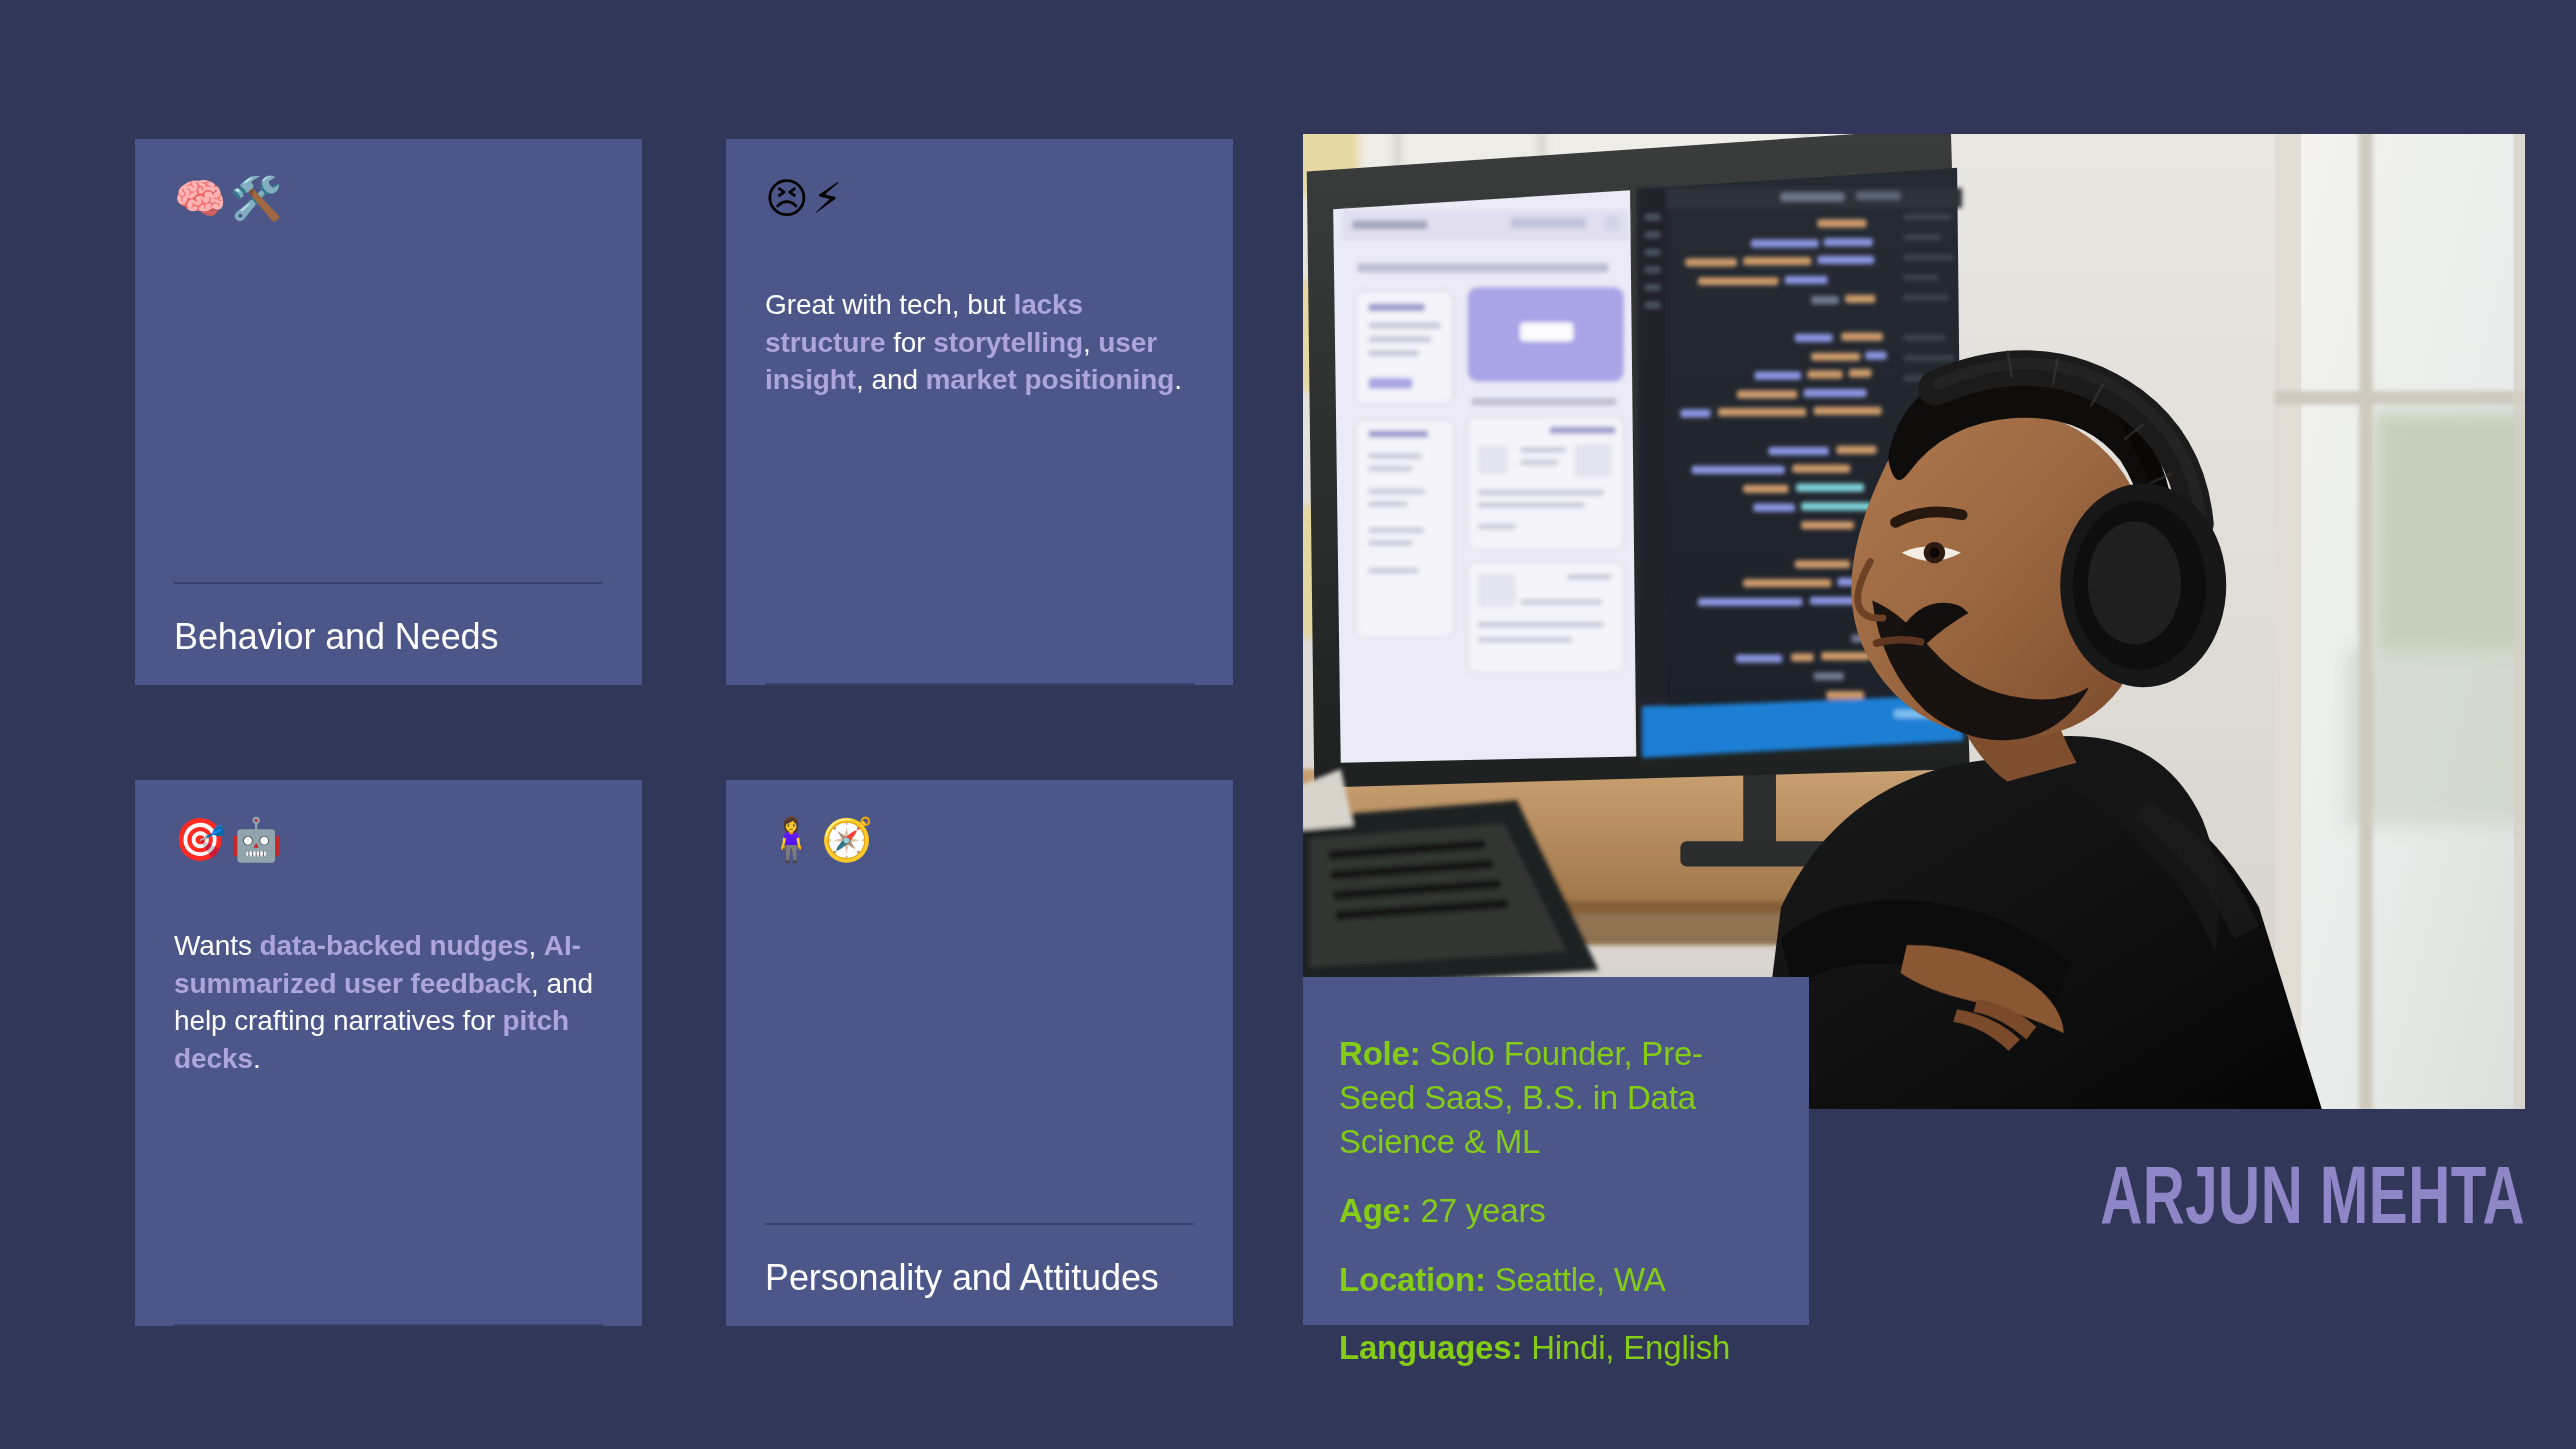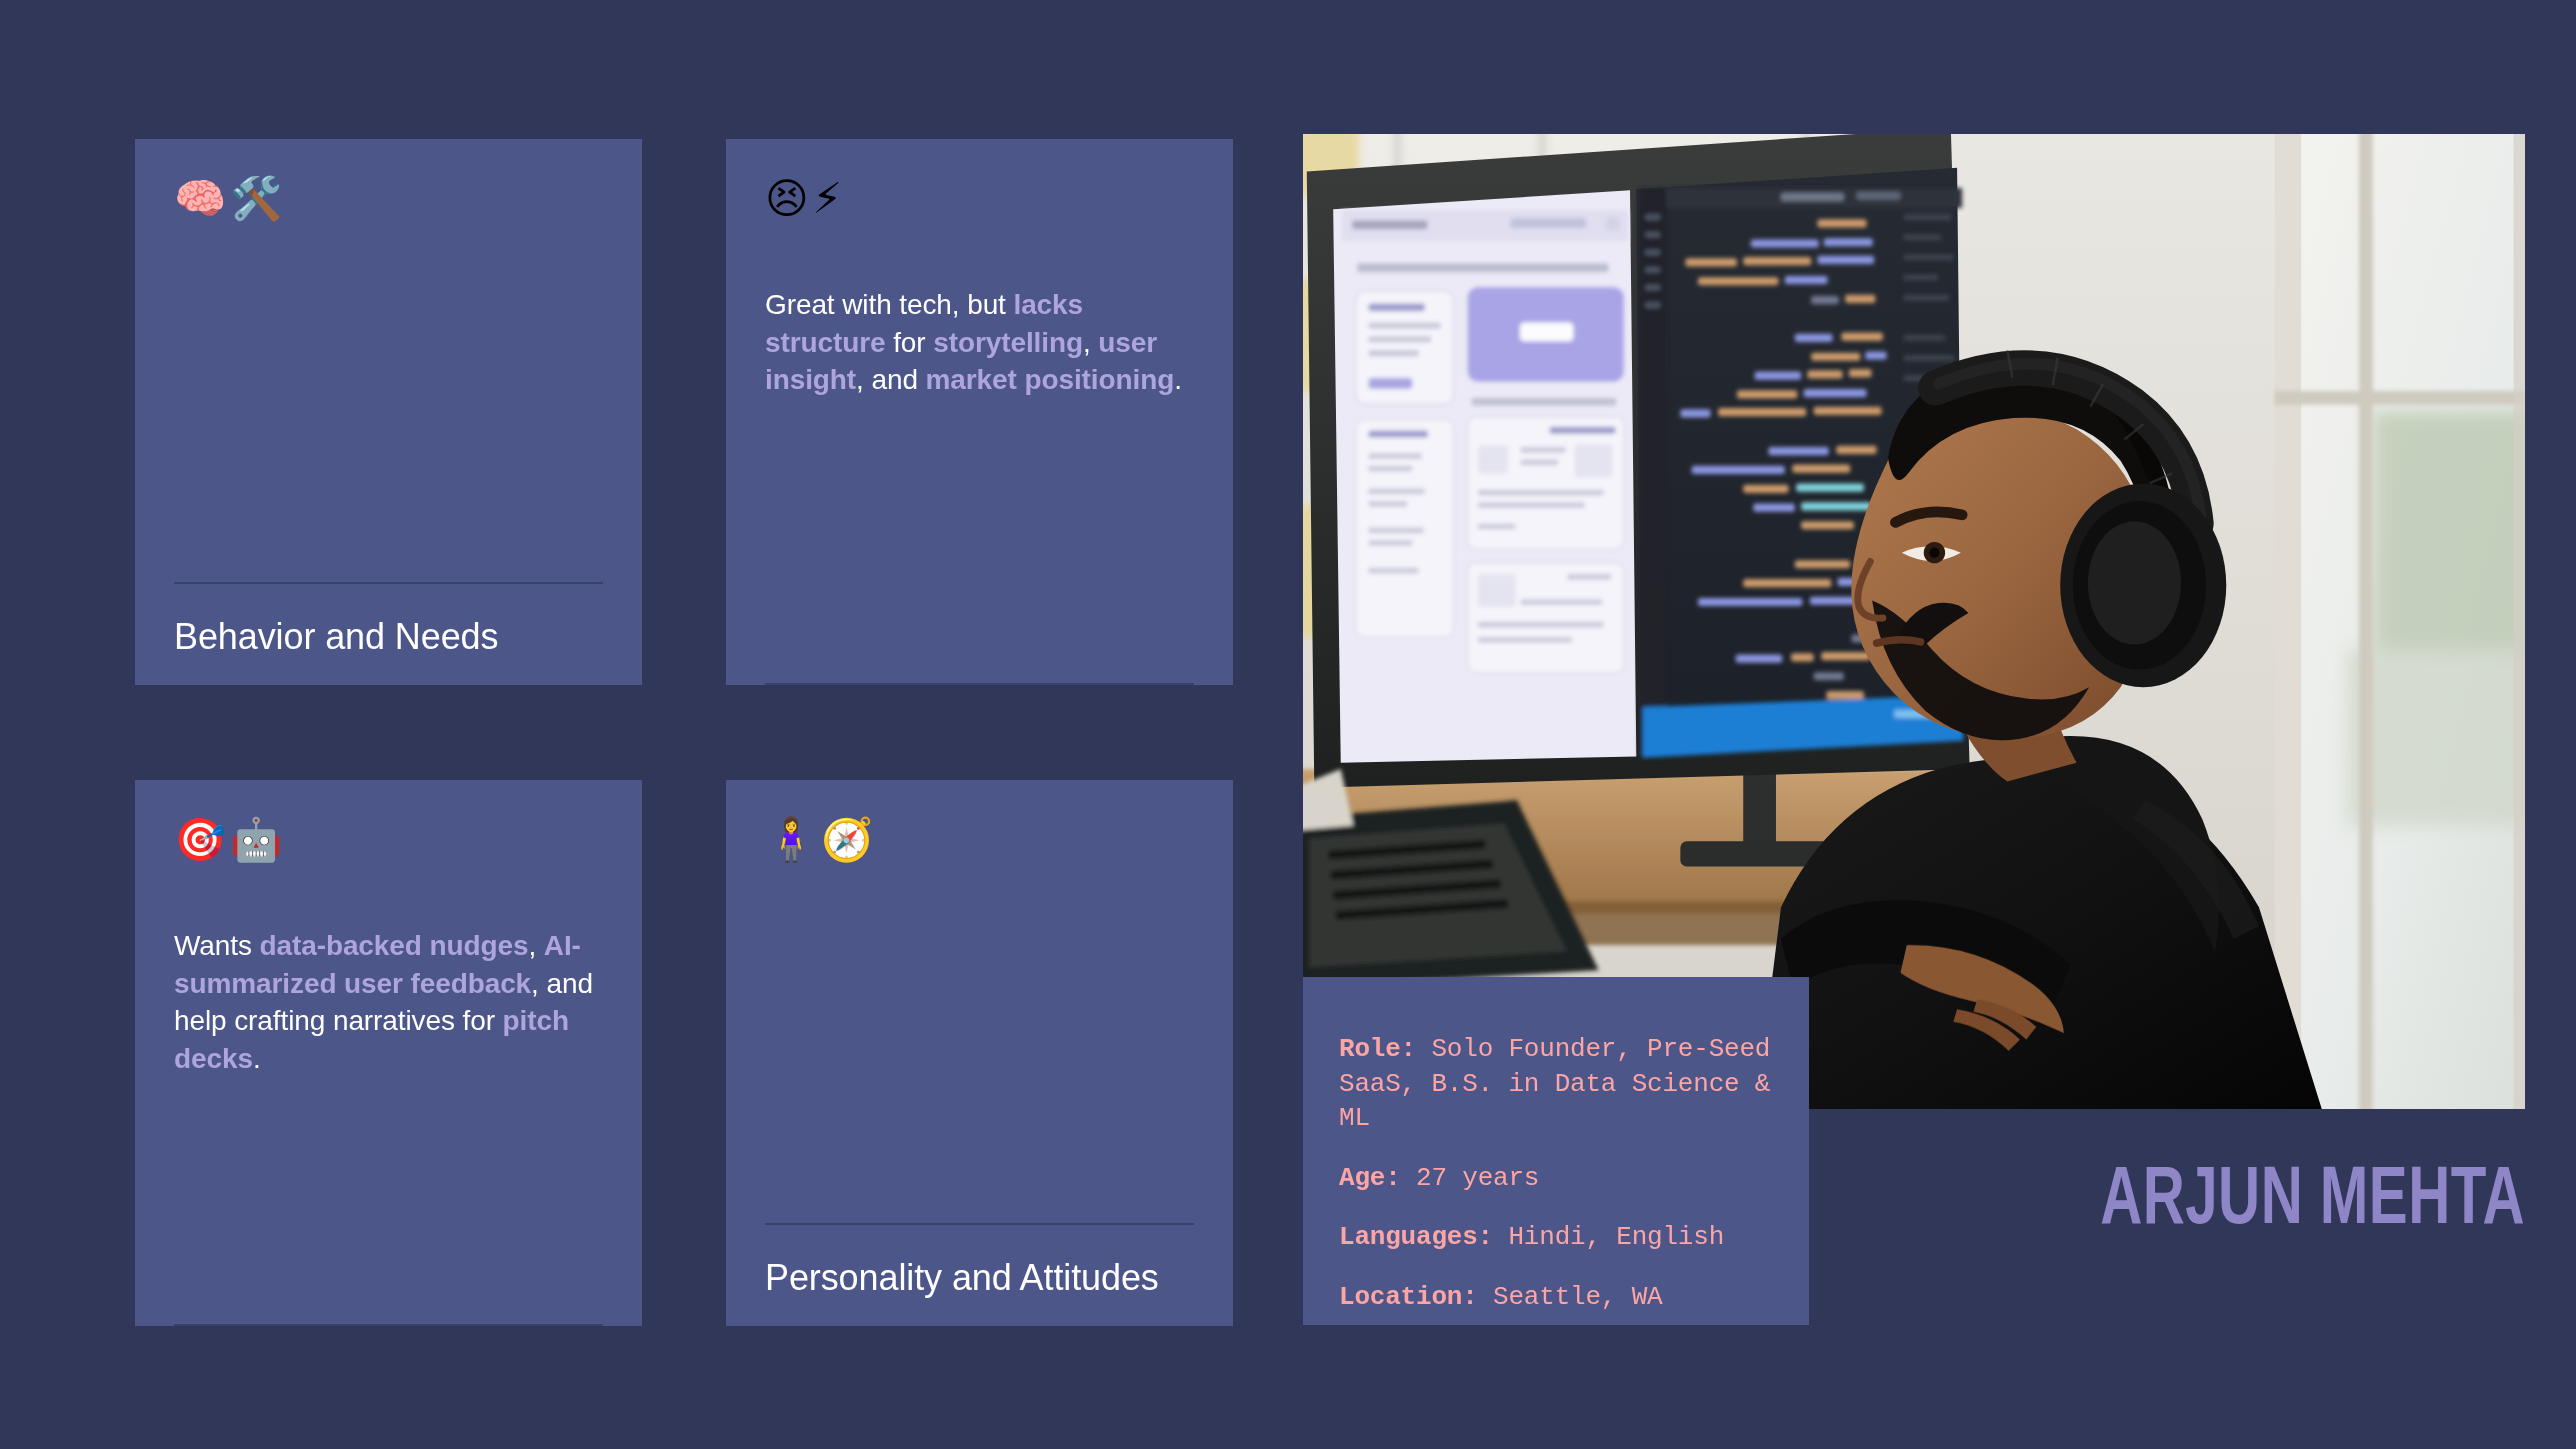--- a/index.html
+++ b/index.html
@@ -88,25 +88,25 @@
   .info-panel {
     position: absolute;
     left: 1303px;
     top: 977px;
     width: 506px;
     height: 348px;
     background: #4D5689;
     padding: 55px 36px 0 36px;
   }
   .info-row {
-    color: #fca5a5;
-    font-size: 26px;
+    color: #84cc16;
+    font-size: 33px;
     line-height: 1.33;
     margin-bottom: 25px;
-    font-family: Liberation Mono, monospace;
+    font-family: Liberation Sans, sans-serif;
     letter-spacing: -0.2px;
   }
   .info-row:last-child { margin-bottom: 0; }
   .info-key { font-weight: 700; }
   .info-val { font-weight: 400; }
 
   
   .persona-name {
     position: absolute;
     left: 1303px;
@@ -463,21 +463,21 @@
 </div>
 
 <div class="info-panel">
   <div class="info-row">
     <span class="info-key">Role:</span><span class="info-val"> Solo Founder, Pre-Seed SaaS, B.S. in Data Science &amp; ML</span>
   </div>
   <div class="info-row">
     <span class="info-key">Age:</span><span class="info-val"> 27 years</span>
   </div>
   <div class="info-row">
+    <span class="info-key">Location:</span><span class="info-val"> Seattle, WA</span>
+  </div>
+  <div class="info-row">
     <span class="info-key">Languages:</span><span class="info-val"> Hindi, English</span>
   </div>
-  <div class="info-row">
-    <span class="info-key">Location:</span><span class="info-val"> Seattle, WA</span>
-  </div>
 </div>
 
 <div class="persona-name">ARJUN MEHTA</div>
 
 
 </body></html>

